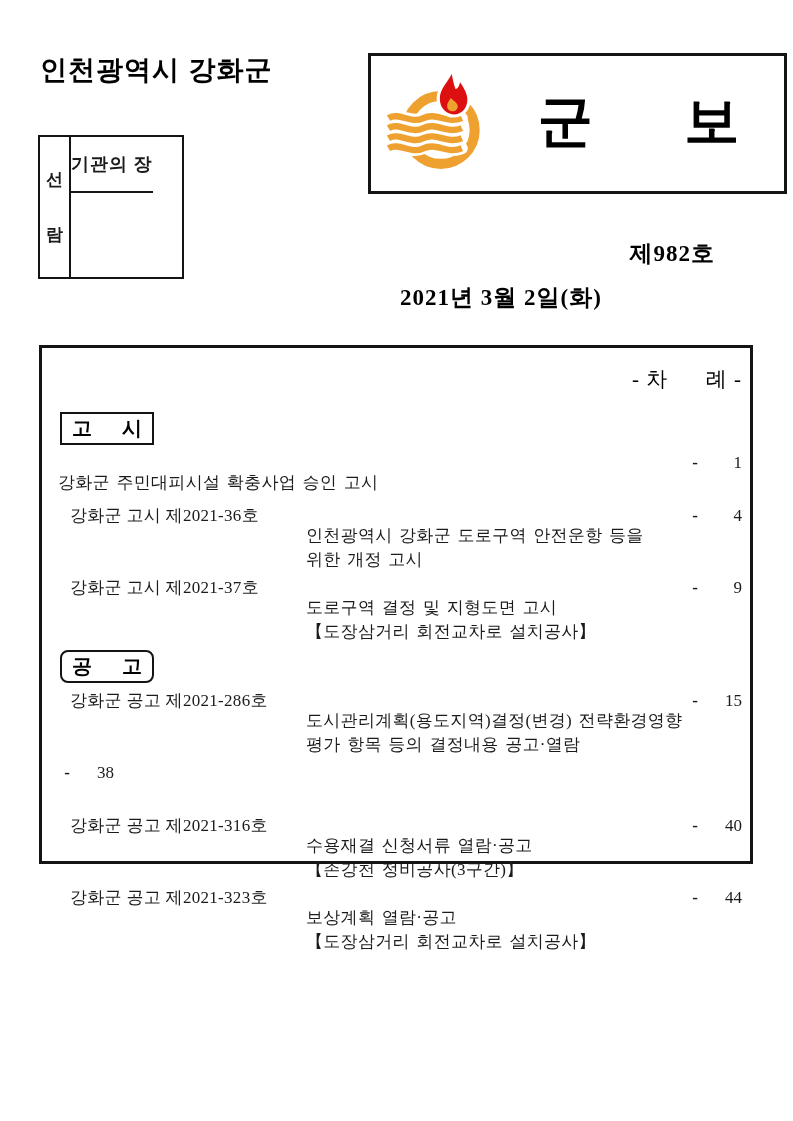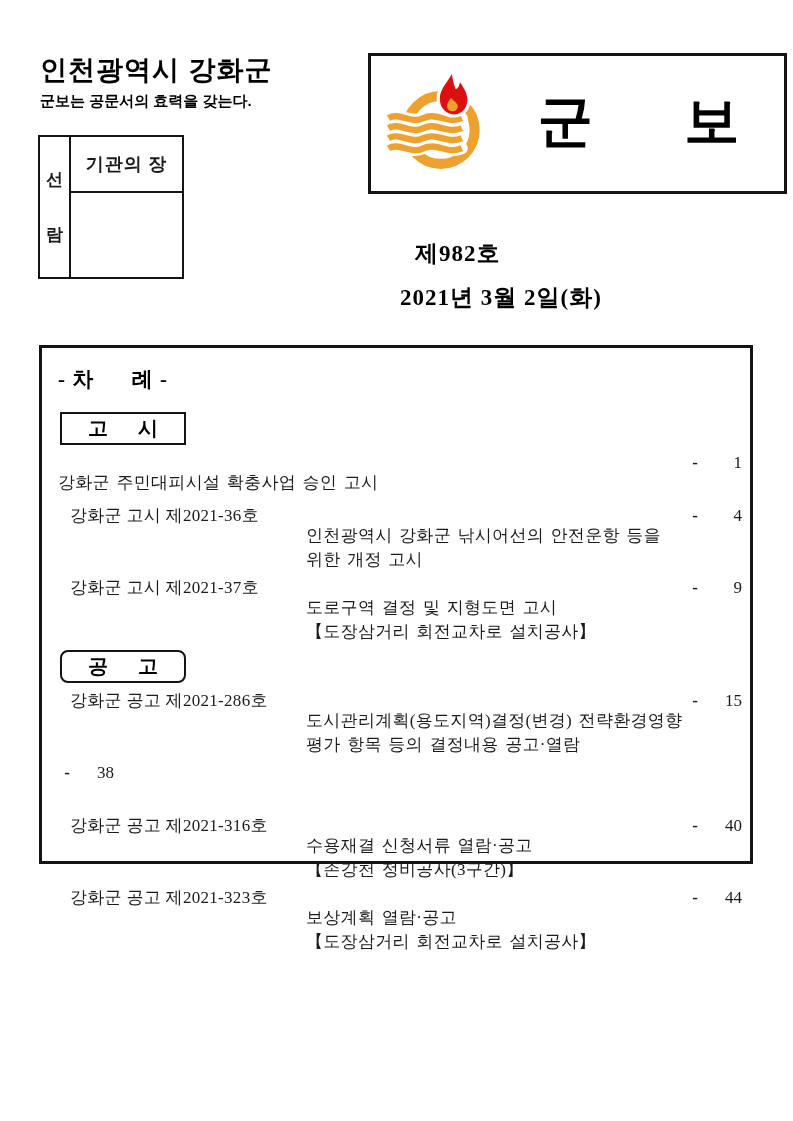--- a/index.html
+++ b/index.html
@@ -28,21 +28,21 @@
   
   .review-table{
     position:absolute;left:38px;top:135px;width:146px;height:144px;
     border:2px solid var(--line);display:flex;box-sizing:border-box;background:#fff;
   }
   .rt-side{
     width:31px;border-right:2px solid var(--line);box-sizing:border-box;
     display:flex;flex-direction:column;align-items:center;justify-content:space-evenly;
     font-weight:bold;font-size:17px;
   }
-  .rt-main{flex:1;display:flex;flex-direction:column;}
+  .rt-main{flex:1;display:flex;flex-direction:row;}
   .rt-head{
     height:56px;border-bottom:2px solid var(--line);box-sizing:border-box;
     display:flex;align-items:center;justify-content:center;
     font-weight:bold;font-size:18px;letter-spacing:1px;
   }
   .rt-blank{flex:1;}
   
   .banner{
     position:absolute;left:332px;top:53px;width:419px;height:141px;
     border:3px solid var(--line);box-sizing:border-box;background:#fff;
@@ -56,40 +56,40 @@
     padding-bottom:4px;
   }
   .ring{fill:none;stroke:var(--logo_orange);stroke-width:11;}
   .wave-halo{fill:none;stroke:#fff;stroke-width:13;stroke-linecap:round;}
   .wave{fill:none;stroke:var(--logo_orange);stroke-width:7;stroke-linecap:butt;}
   .flame-halo{fill:none;stroke:#fff;stroke-width:7;}
   .flame{fill:var(--flame_red);}
   .flame-core{fill:var(--logo_orange);}
   
   .issue-no{
-    position:absolute;left:415px;top:238px;width:300px;text-align:left;
+    position:absolute;left:415px;top:238px;width:300px;text-align:right;
     font-weight:bold;font-size:23px;letter-spacing:1px;color:#000;
   }
   .issue-date{
     position:absolute;left:400px;top:282px;width:330px;text-align:left;
     font-weight:bold;font-size:23px;letter-spacing:1px;color:#000;
   }
   
   .toc-box{
     position:absolute;left:39px;top:345px;width:714px;height:519px;
     border:3px solid var(--line);box-sizing:border-box;background:#fff;
     padding:17px 8px 0 16px;
   }
   .toc-title{
-    text-align:left;white-space:pre;font-weight:bold;font-size:21px;
+    text-align:right;white-space:pre;font-weight:normal;font-size:21px;
     line-height:29px;margin-bottom:18px;letter-spacing:1px;color:#000;
   }
   .section-label{
     display:inline-block;border:2px solid var(--line);box-sizing:border-box;
-    font-weight:bold;font-size:20px;line-height:29px;padding:0 26px;
+    font-weight:bold;font-size:20px;line-height:29px;padding:0 10px;
     margin:0 0 6px 2px;white-space:pre;color:#000;
   }
   .section-label.second{margin-top:2px;border-radius:8px;}
   .toc-row{
     display:flex;align-items:flex-start;min-height:49px;margin-bottom:4px;
     font-size:17px;line-height:24px;
   }
   .doc-no{
     width:248px;flex:0 0 auto;box-sizing:border-box;padding-left:12px;
     white-space:pre;letter-spacing:0.3px;
@@ -98,21 +98,20 @@
   .tl{white-space:pre;letter-spacing:0.3px;word-spacing:2px;}
   .dash{width:18px;flex:0 0 auto;text-align:center;font-weight:bold;}
   .pageno{width:38px;flex:0 0 auto;text-align:right;}
 </style>
 </head>
 <body>
 
 <div class="page">
 
   <div class="region-title">인천광역시 강화군</div>
-  <div class="tagline">군보는 공문서의 효력을 갖는다.</div>
 
   <div class="review-table">
     <div class="rt-side">
       <span>선</span>
       <span>람</span>
     </div>
     <div class="rt-main">
       <div class="rt-head">기관의 장</div>
       <div class="rt-blank"></div>
     </div>
@@ -153,21 +152,21 @@
         <div class="tl">강화군 주민대피시설 확충사업 승인 고시</div>
         <div class="tl"></div>
       </div>
       <div class="dash">-</div>
       <div class="pageno">1</div>
     </div>
 
     <div class="toc-row">
       <div class="doc-no">강화군 고시 제2021-36호</div>
       <div class="row-title">
-        <div class="tl">인천광역시 강화군 낚시어선의 안전운항 등을</div>
+        <div class="tl">인천광역시 강화군 도로구역 안전운항 등을</div>
         <div class="tl">위한 개정 고시</div>
       </div>
       <div class="dash">-</div>
       <div class="pageno">4</div>
     </div>
 
     <div class="toc-row">
       <div class="doc-no">강화군 고시 제2021-37호</div>
       <div class="row-title">
         <div class="tl">도로구역 결정 및 지형도면 고시</div>

